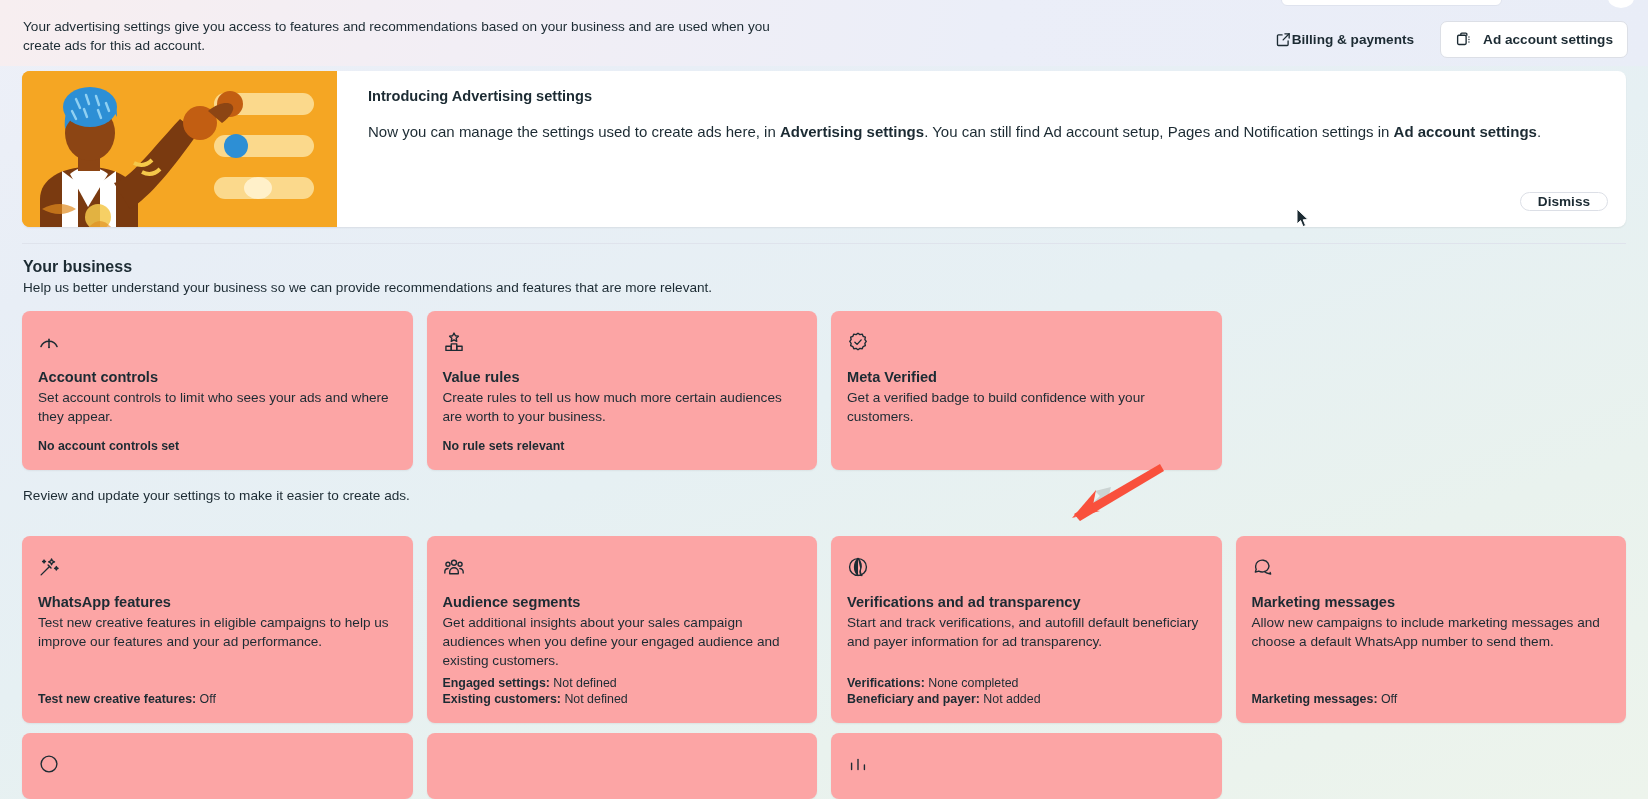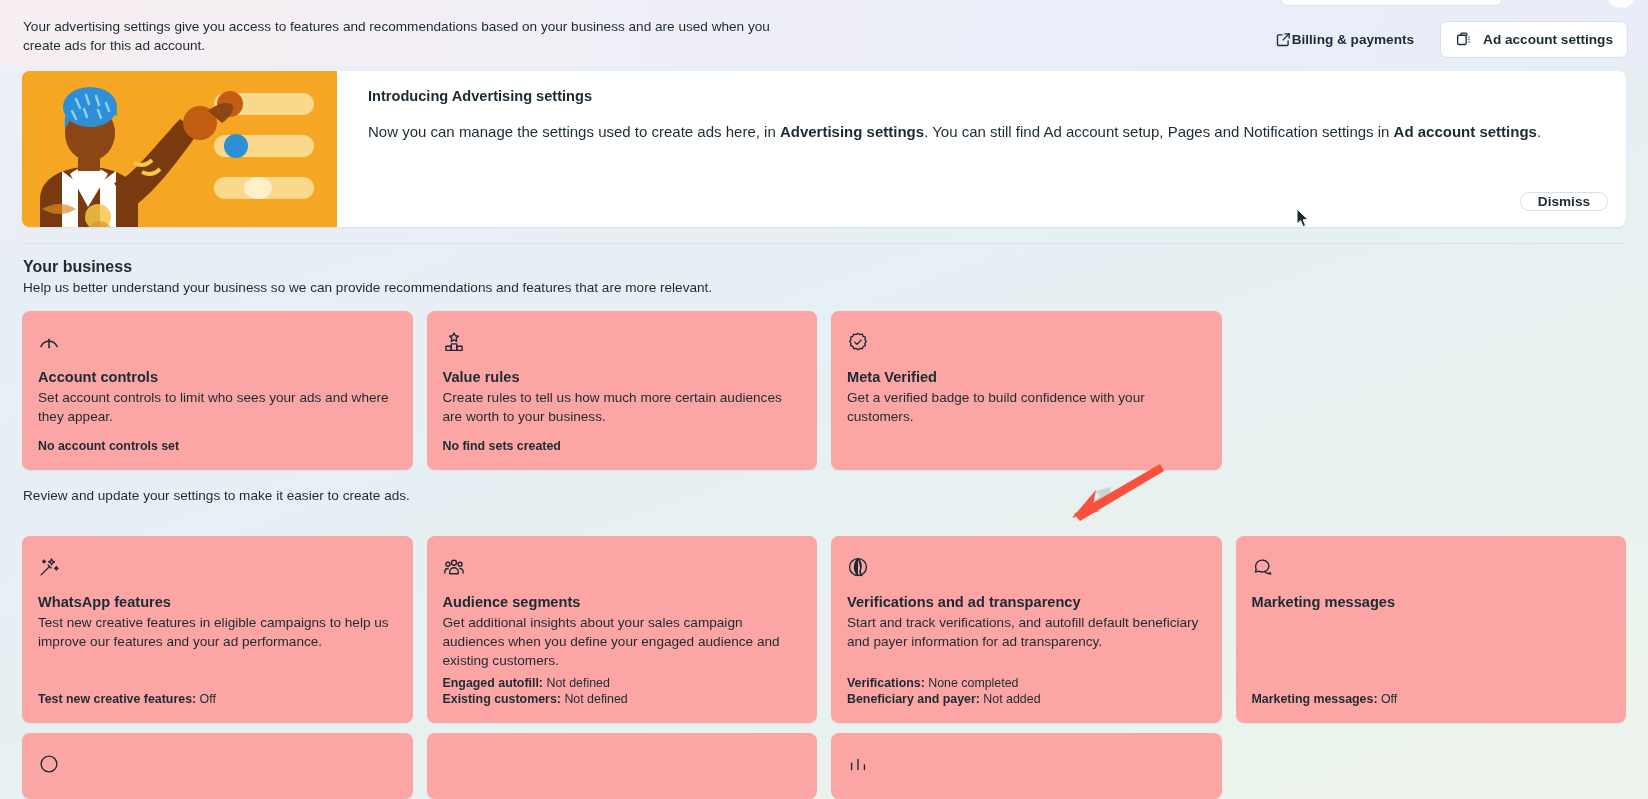--- a/index.html
+++ b/index.html
@@ -353,21 +353,21 @@
       <svg width="22" height="22" viewBox="0 0 24 24" fill="none" stroke="#1c2b33" stroke-width="1.5" stroke-linejoin="round">
         <path d="M12 2.2 l1.5 3 3.3.5 -2.4 2.3 .6 3.3 -3-1.6 -3 1.6 .6-3.3 -2.4-2.3 3.3-.5z"></path>
         <rect x="9" y="14" width="6" height="7.2"></rect>
         <rect x="3.2" y="16.6" width="5.8" height="4.6"></rect>
         <rect x="15" y="16.6" width="5.8" height="4.6"></rect>
       </svg>
     </div>
     <div class="card-title">Value rules</div>
     <div class="card-desc">Create rules to tell us how much more certain audiences are worth to your business.</div>
     <div class="card-status">
-      <b>No find sets created</b>
+      <b>No rule sets relevant</b>
     </div>
   </div>
 
   <div class="card card-h3">
     <div class="card-icon">
       <svg width="22" height="22" viewBox="0 0 24 24" fill="none" stroke="#1c2b33" stroke-width="1.5" stroke-linecap="round" stroke-linejoin="round">
         <path d="M12 2.4 l2.1 1.5 2.5-.5 1 2.4 2.4 1 -.5 2.5 1.5 2.1 -1.5 2.1 .5 2.5 -2.4 1 -1 2.4 -2.5-.5 -2.1 1.5 -2.1-1.5 -2.5 .5 -1-2.4 -2.4-1 .5-2.5 -1.5-2.1 1.5-2.1 -.5-2.5 2.4-1 1-2.4 2.5 .5z"></path>
         <path d="M8.6 12.2 l2.4 2.4 4.5-4.9"></path>
       </svg>
     </div>
@@ -411,21 +411,21 @@
         <circle cx="18.6" cy="9" r="2.2"></circle>
         <path d="M7.3 19.4 v-1.9 a4.7 4.7 0 0 1 9.4 0 v1.9 Z"></path>
         <path d="M2 18.6 v-1.3 a3.6 3.6 0 0 1 3.6-3.6"></path>
         <path d="M22 18.6 v-1.3 a3.6 3.6 0 0 0-3.6-3.6"></path>
       </svg>
     </div>
     <div class="card-title">Audience segments</div>
     <div class="card-desc">Get additional insights about your sales campaign audiences when you define your engaged audience and existing customers.</div>
     <div class="card-status">
       <div>
-        <span class="lbl">Engaged autofill:</span><span> Not defined</span>
+        <span class="lbl">Engaged settings:</span><span> Not defined</span>
       </div>
       <div>
         <span class="lbl">Existing customers:</span><span> Not defined</span>
       </div>
     </div>
   </div>
 
   <div class="card card-h4">
     <div class="card-icon">
       <svg width="22" height="22" viewBox="0 0 24 24" fill="none" stroke="#1c2b33" stroke-width="1.5" stroke-linecap="round" stroke-linejoin="round">
@@ -447,20 +447,21 @@
   </div>
 
   <div class="card card-h4">
     <div class="card-icon">
       <svg width="22" height="22" viewBox="0 0 24 24" fill="none" stroke="#1c2b33" stroke-width="1.5" stroke-linecap="round" stroke-linejoin="round">
         <path d="M4 11 a7.2 6.4 0 1 1 3.4 5.4 L3.6 17.6 l1-3.1 A6.2 6.2 0 0 1 4 11 Z"></path>
         <path d="M13.6 16.9 a7 7 0 0 0 4.6 2.2 l2.2 .7 -.6-1.9"></path>
       </svg>
     </div>
     <div class="card-title">Marketing messages</div>
+    <div class="card-desc">Allow new campaigns to include marketing messages and choose a default WhatsApp number to send them.</div>
     <div class="card-status">
       <div>
         <span class="lbl">Marketing messages:</span><span> Off</span>
       </div>
     </div>
   </div>
 </div>
 
 <div class="grid-bottom">
   <div class="card card-stub">

